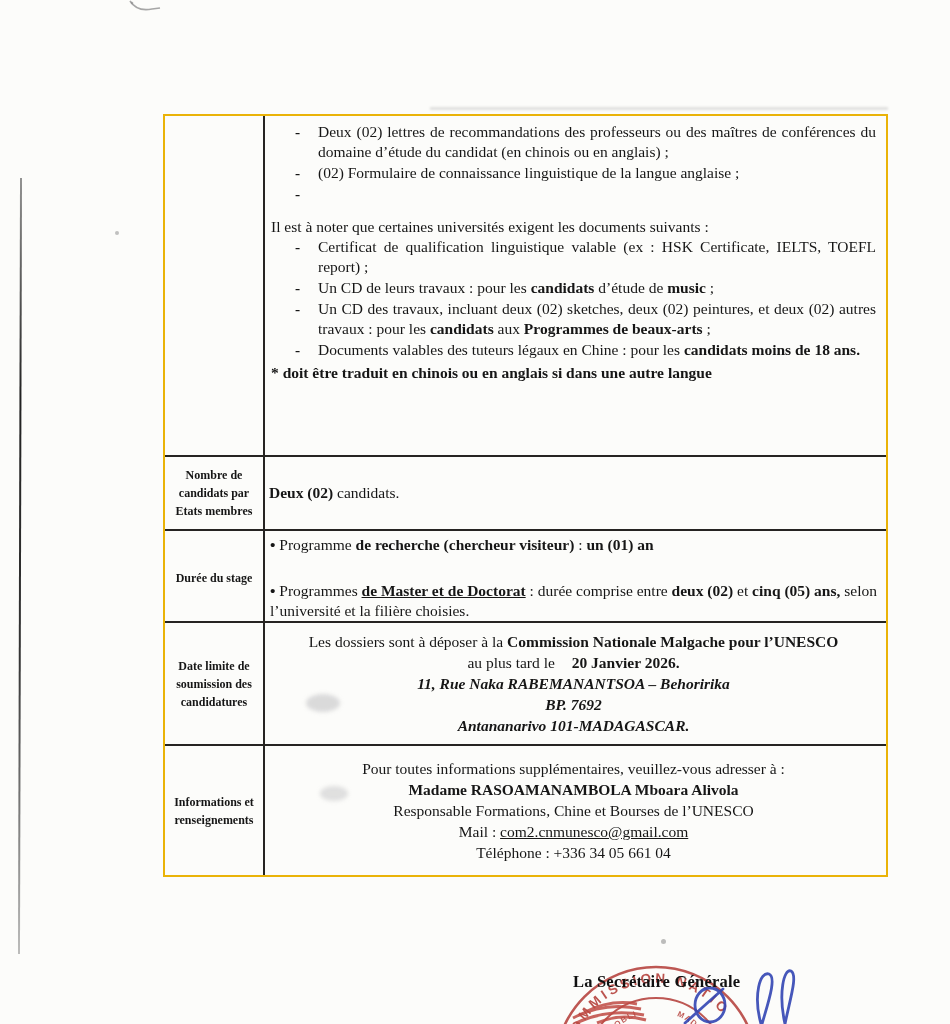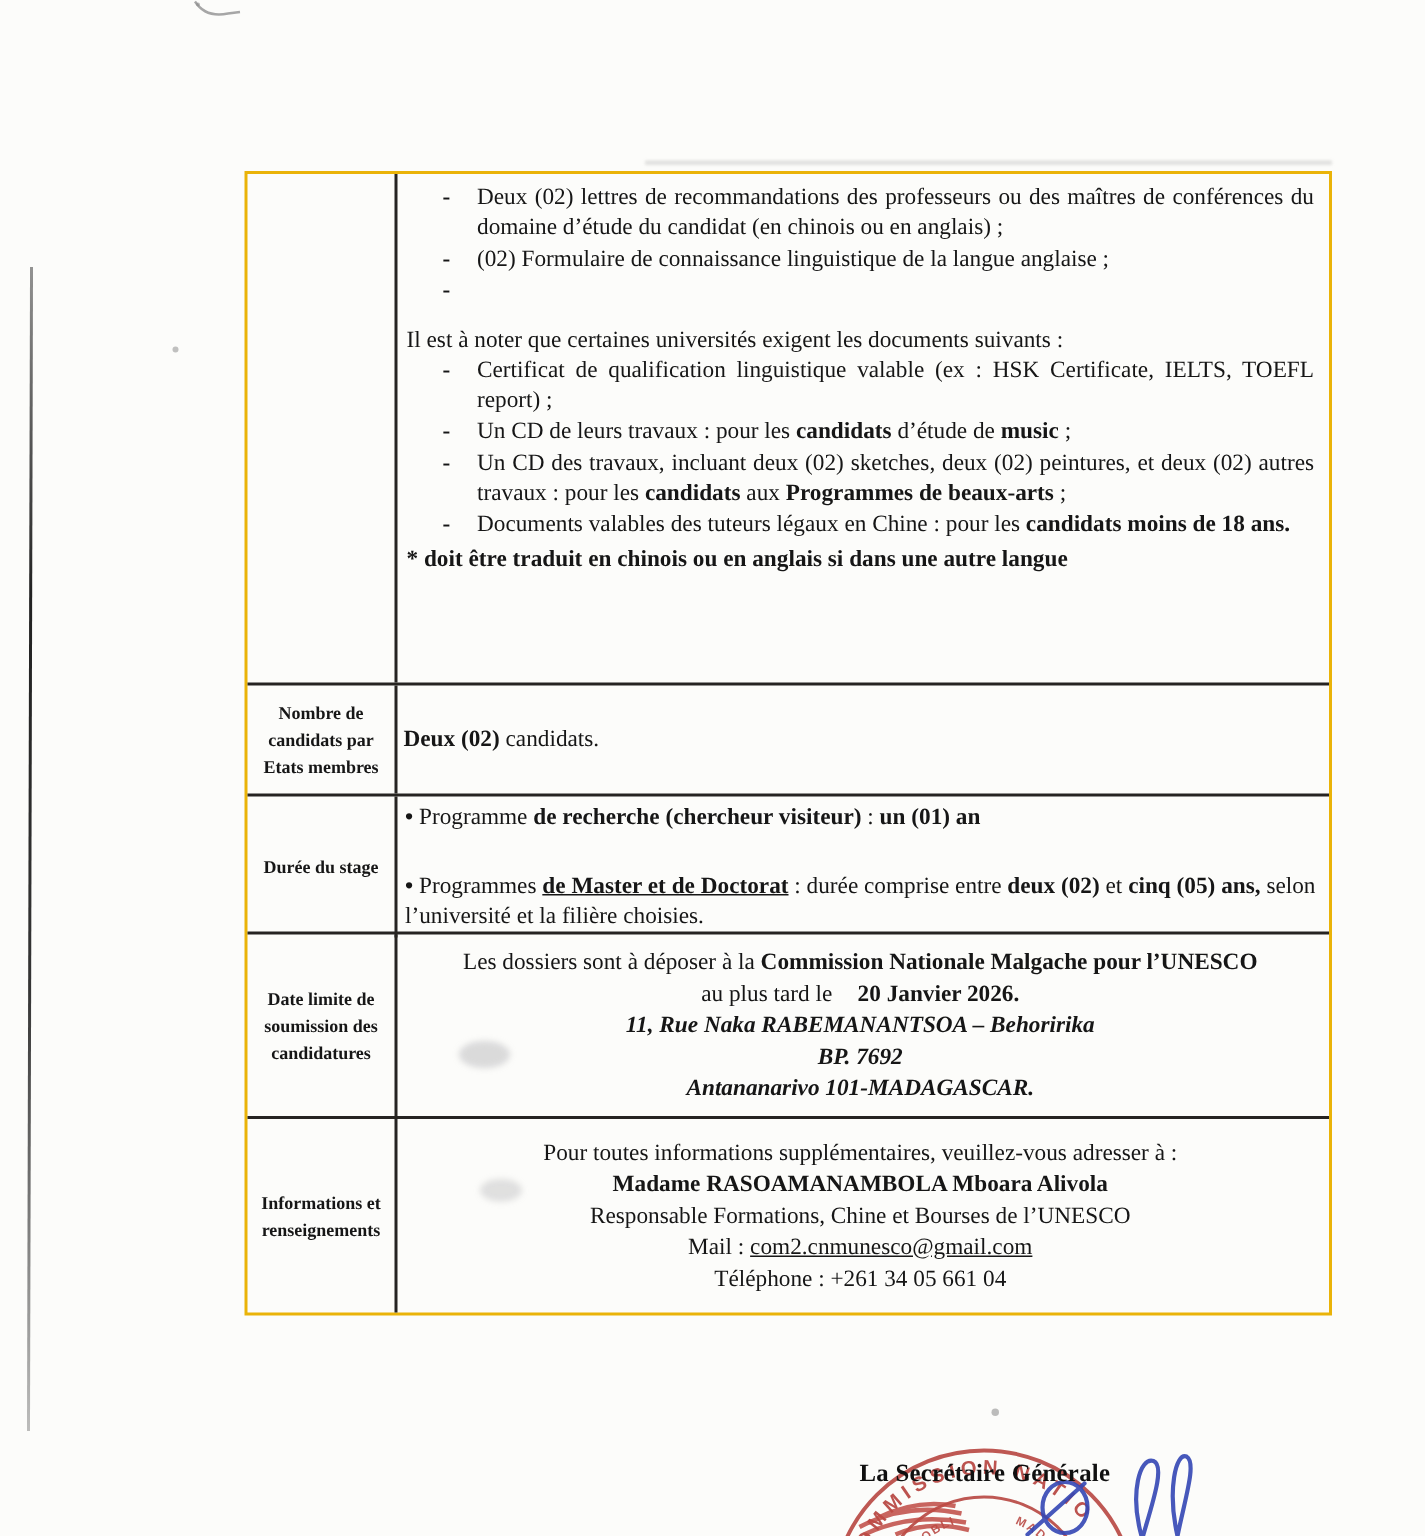--- a/index.html
+++ b/index.html
@@ -121,21 +121,21 @@
       </div>
     </div>
 
     <div class="t-row r5">
       <div class="hcell">Informations et renseignements</div>
       <div class="ccell">
         <div><span>Pour toutes informations supplémentaires, veuillez-vous adresser à :</span></div>
         <div><span style="font-weight: bold;">Madame RASOAMANAMBOLA Mboara Alivola</span></div>
         <div><span>Responsable Formations, Chine et Bourses de l’UNESCO</span></div>
         <div><span>Mail : </span><span style="text-decoration: underline;">com2.cnmunesco@gmail.com</span></div>
-        <div><span>Téléphone : +261 34 05 661 04</span></div>
+        <div><span>Téléphone : +336 34 05 661 04</span></div>
       </div>
     </div>
 
   </div>
 
   <svg class="stamp-svg" width="230" height="69" viewBox="0 0 230 69">
     <g stroke="#b5413c" fill="none" opacity="0.88">
       <circle cx="111" cy="113" r="101" stroke-width="2.6"></circle>
       <circle cx="111" cy="113" r="70" stroke-width="2"></circle>
     </g>

